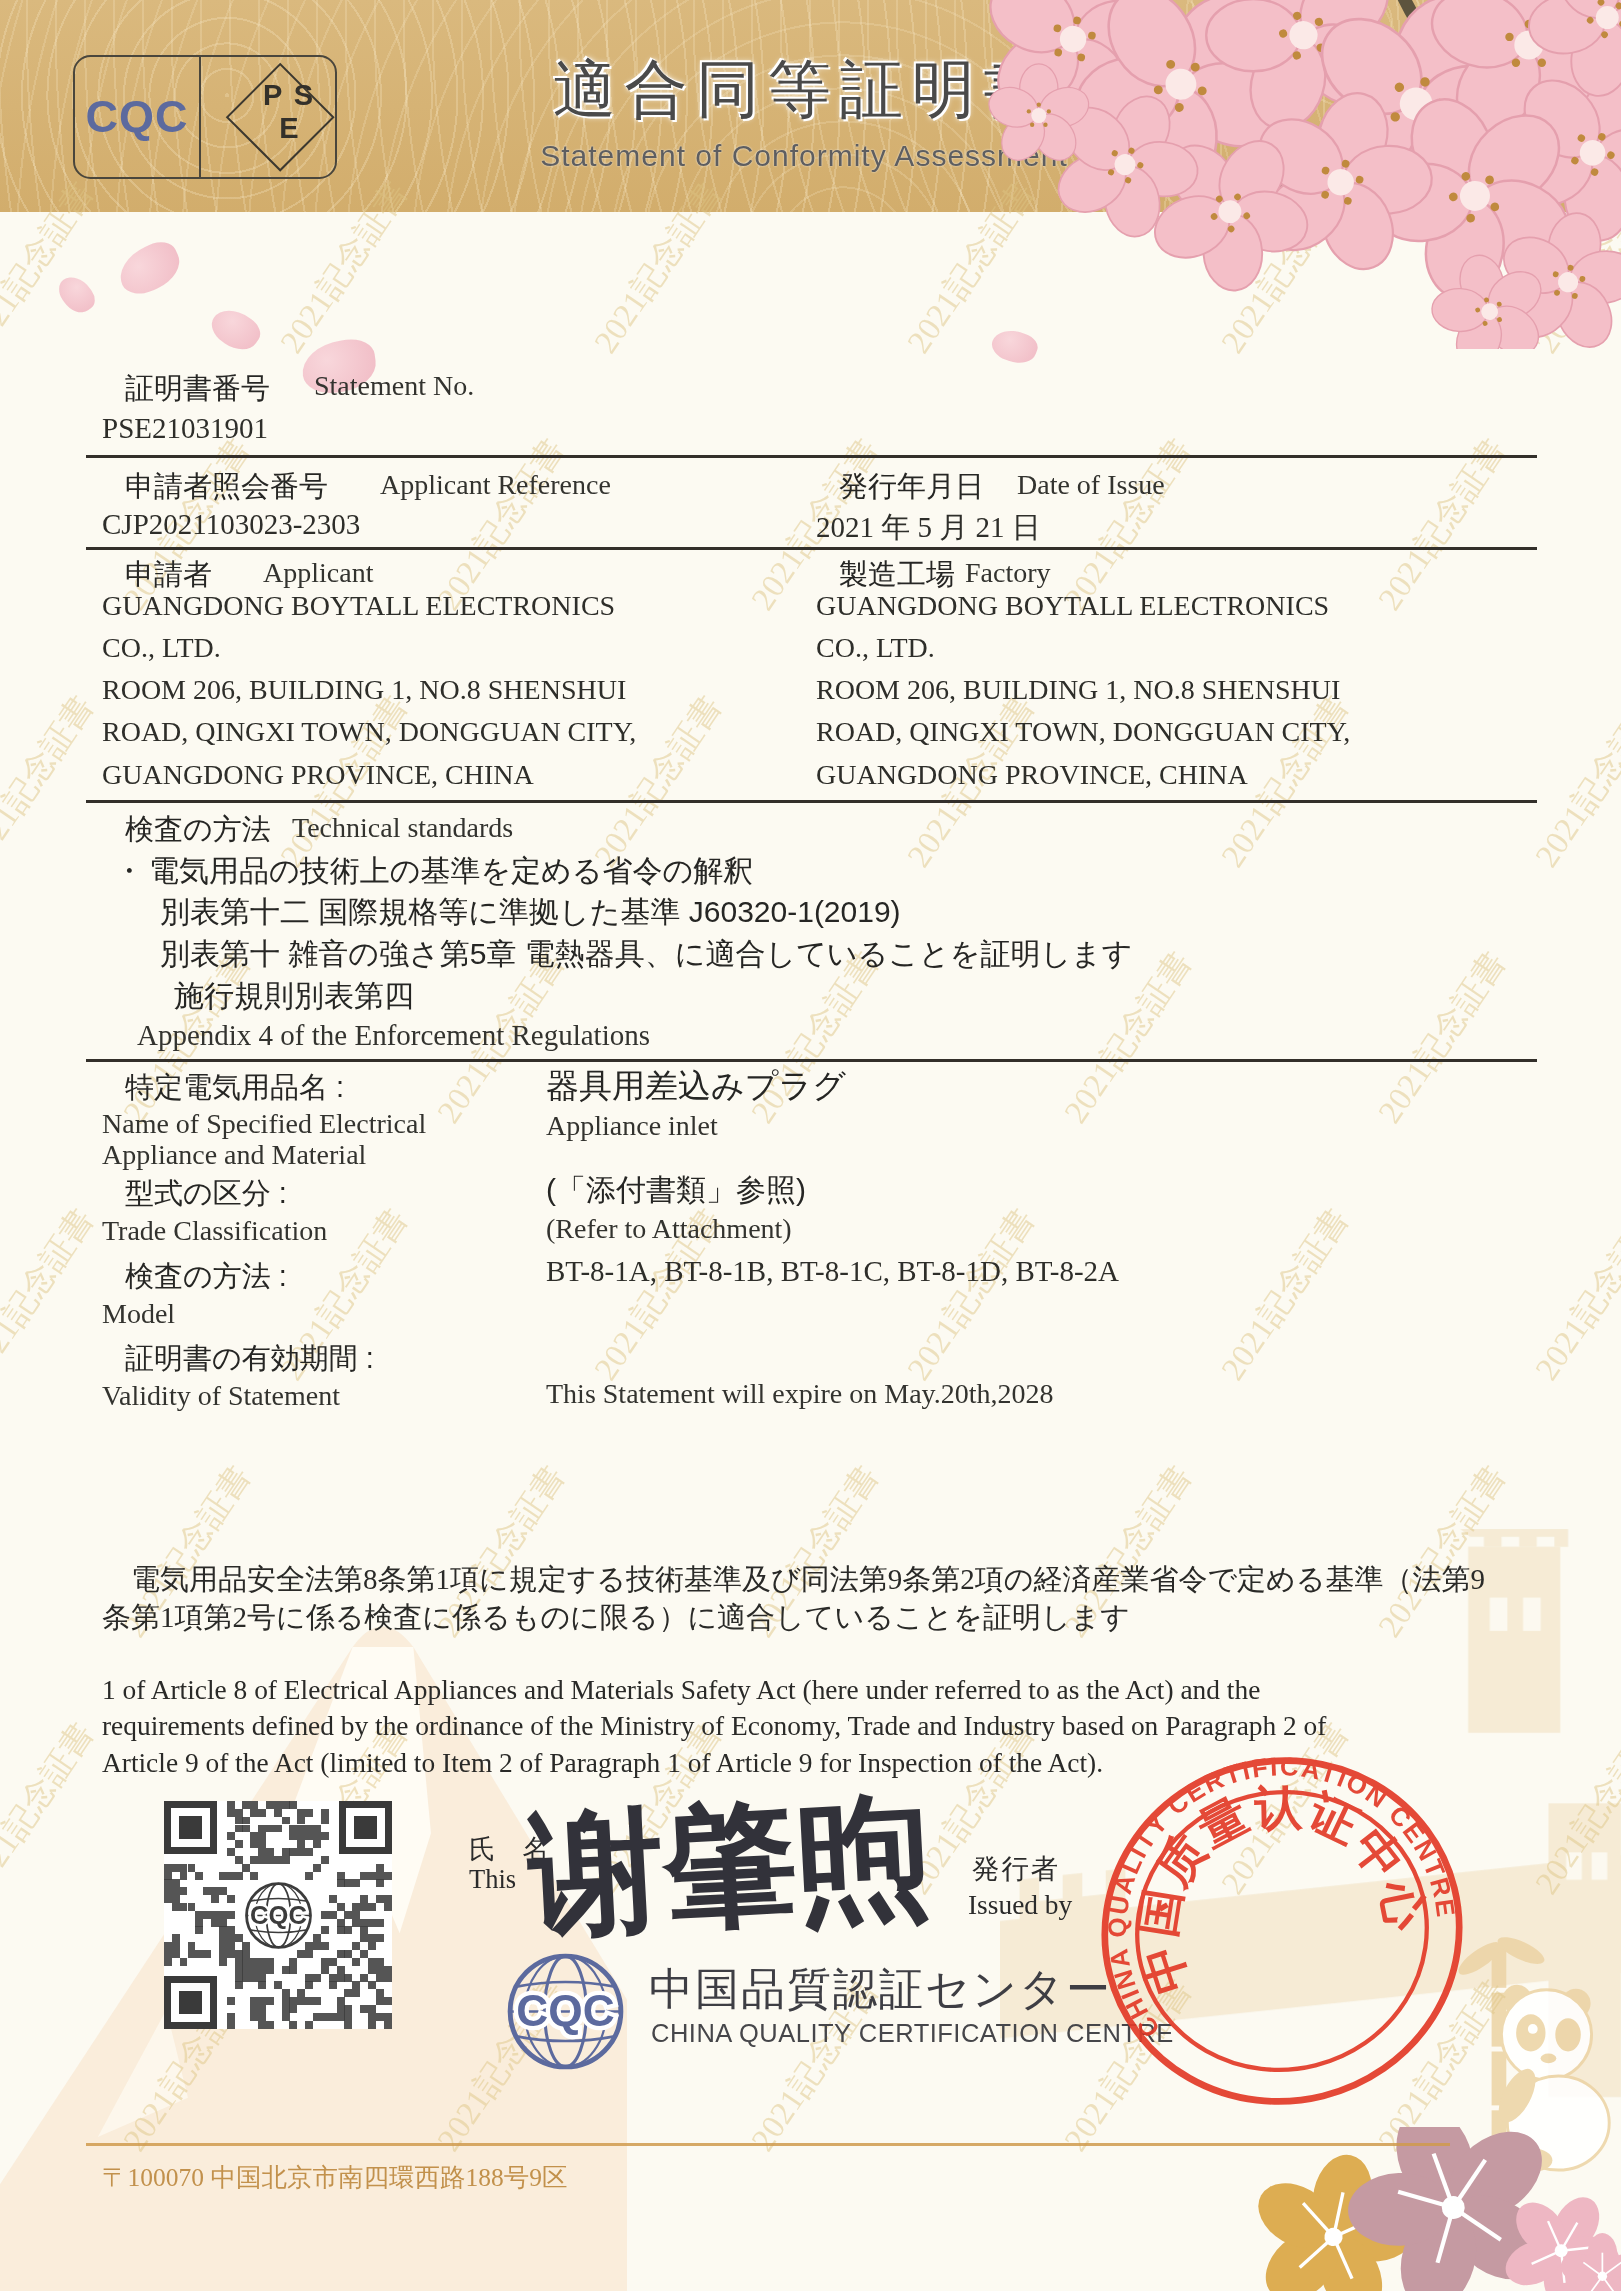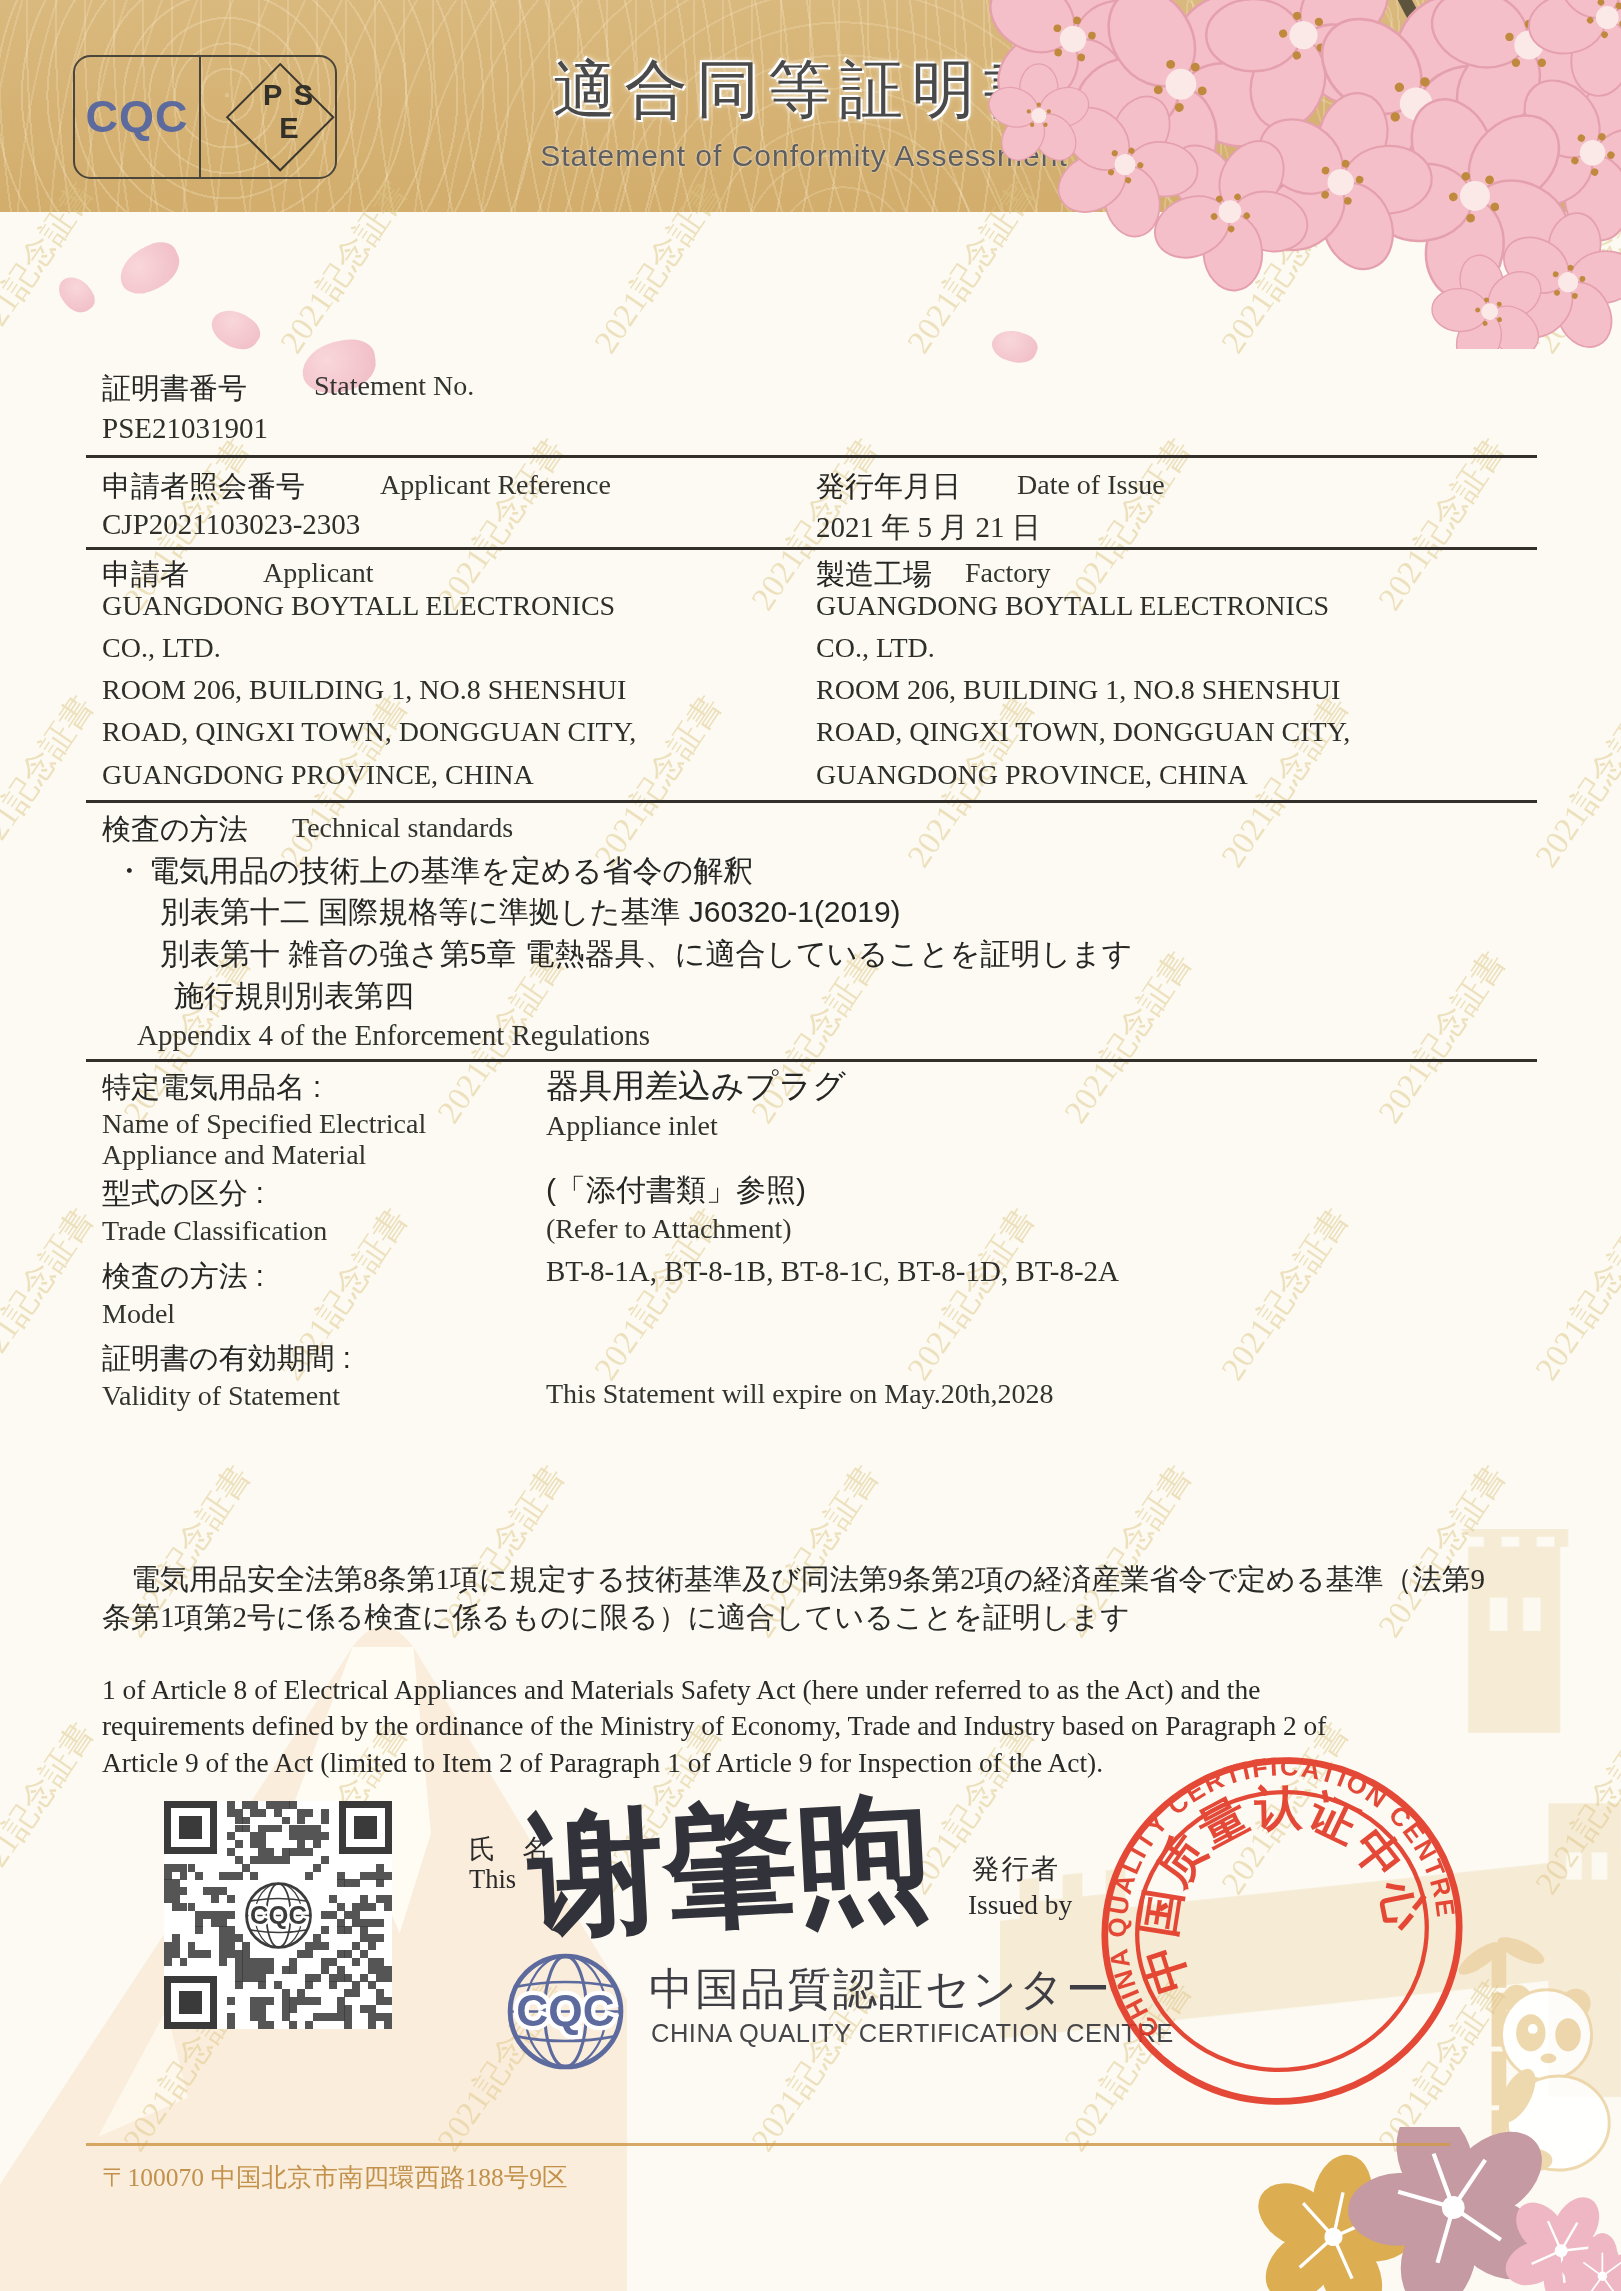--- a/index.html
+++ b/index.html
@@ -32,21 +32,21 @@
   #watermarks{left:0;top:0;width:1621px;height:2292px;z-index:2;pointer-events:none;}
   #watermarks span{position:absolute;font-size:33px;color:rgba(222,196,132,.48);
      transform:rotate(-56deg);white-space:nowrap;font-family:"Liberation Serif",serif;}
   
   .petal{border-radius:62% 38% 55% 45%;background:radial-gradient(circle at 35% 35%,#f8d3d9,#efb3bf);
     opacity:.9;z-index:3;}
   .deco{z-index:2;pointer-events:none;}
   .blossoms{z-index:4;pointer-events:none;}
   
   .t{position:absolute;white-space:nowrap;z-index:5;}
-  .jp-label{font-family:"Liberation Sans","DejaVu Sans",sans-serif;font-size:29px;color:#262624;}
+  .jp-label{font-family:"Liberation Sans","DejaVu Sans",sans-serif;font-size:29px;color:#262624;margin-left:23px;}
   .en-label{font-size:28px;color:#33332f;}
   .val{font-size:29px;color:#2e2e2a;}
   .addr{font-size:28px;color:#2e2e2a;}
   .hr{position:absolute;left:86px;width:1451px;height:2.9px;background:#332f2a;z-index:5;}
   .tech{font-family:"Liberation Sans","DejaVu Sans",sans-serif;font-size:30px;color:#262624;}
   .cert-ja{font-size:29px;color:#2a2a28;}
   .cert-en{font-size:27.4px;color:#2a2a28;}
   
   #qr{left:164px;top:1801px;width:228px;height:228px;background:#fff;z-index:5;}
   #qr i{position:absolute;width:7.8px;height:7.8px;background:#3d3d3d;opacity:.88;}

